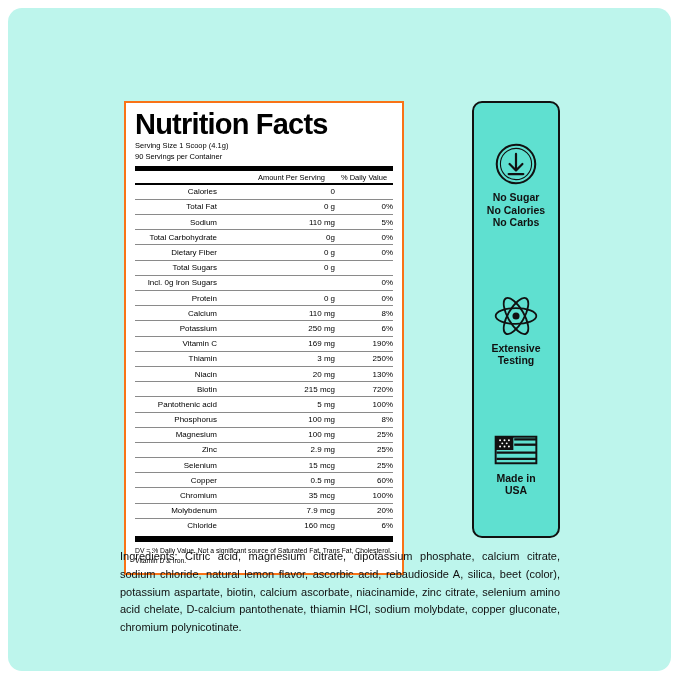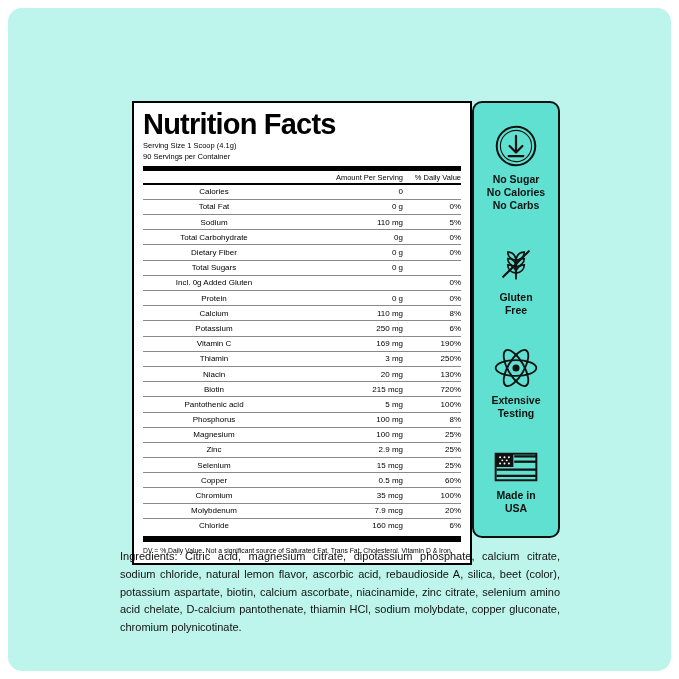--- a/index.html
+++ b/index.html
@@ -30,25 +30,25 @@
     width: 663px;
     text-align: center;
     font-size: 35px;
     font-weight: bold;
     color: #111111;
     letter-spacing: -0.3px;
   }
   
   .nf-panel {
     position: absolute;
-    left: 124px;
+    left: 116px;
     top: 93px;
-    width: 340px;
+    width: 280px;
     background: #ffffff;
-    border: 2px solid #000000;
+    border: 2px solid #f97316;
     box-sizing: border-box;
     padding: 6px 9px 7px 9px;
   }
   .nf-title {
     font-size: 29px;
     font-weight: bold;
     letter-spacing: -0.8px;
     line-height: 1.05;
     color: #000;
     margin: 0 0 2px 0;
@@ -71,37 +71,38 @@
     font-size: 7.5px;
     padding: 2px 0 1px 0;
     color: #000;
   }
   .nf-colhead .amt {
     width: 118px;
     text-align: right;
   }
   .nf-colhead .dv {
     width: 58px;
-    text-align: right;
+    text-align: center;
+    padding-left: 10px;
   }
   table.nf {
     width: 100%;
     border-collapse: collapse;
     font-size: 8px;
     color: #000;
   }
   table.nf td {
     padding: 2.6px 0;
     border-bottom: 1px solid #8a8a8a;
     vertical-align: bottom;
   }
   table.nf tr:last-child td {
     border-bottom: none;
   }
-  td.nm { text-align: center; }
+  td.nm { text-align: right; }
   td.am { text-align: right; width: 118px; }
   td.dv { text-align: right; width: 58px; }
   .indent { padding-left: 12px; }
   .nf-foot-rule {
     border-bottom: 6px solid #000;
     margin-top: 3px;
   }
   .nf-footnote {
     font-size: 6.8px;
     line-height: 1.5;
@@ -195,21 +196,21 @@
             <td class="nm">Dietary Fiber</td>
             <td class="am">0 g</td>
             <td class="dv">0%</td>
           </tr>
           <tr>
             <td class="nm">Total Sugars</td>
             <td class="am">0 g</td>
             <td class="dv"></td>
           </tr>
           <tr>
-            <td class="nm indent">Incl. 0g Added Gluten</td>
+            <td class="nm indent">Incl. 0g Iron Sugars</td>
             <td class="am"></td>
             <td class="dv">0%</td>
           </tr>
           <tr>
             <td class="nm">Protein</td>
             <td class="am">0 g</td>
             <td class="dv">0%</td>
           </tr>
           <tr>
             <td class="nm">Calcium</td>
@@ -301,36 +302,20 @@
           <circle cx="24" cy="24" r="17" fill="none" stroke="#111" stroke-width="1.2"></circle>
           <path d="M24 13 L24 30 M17 24 L24 31 L31 24" fill="none" stroke="#111" stroke-width="2.4" stroke-linecap="round" stroke-linejoin="round"></path>
           <path d="M16 35 L32 35" stroke="#111" stroke-width="2.4" stroke-linecap="round"></path>
         </svg>
       </span>
       <span class="lbl">No Sugar</span>
       <span class="lbl" style="margin-top:0">No Calories</span>
       <span class="lbl" style="margin-top:0">No Carbs</span>
     </div>
 
-    <div class="badge">
-      <span>
-        <svg width="44" height="44" viewBox="0 0 48 48">
-          <path d="M24 40 L24 18" stroke="#111" stroke-width="2" stroke-linecap="round"></path>
-          <path d="M24 20 C18 19 15 15 15 11 C20 11 23 14 24 19 Z" fill="none" stroke="#111" stroke-width="1.8"></path>
-          <path d="M24 20 C30 19 33 15 33 11 C28 11 25 14 24 19 Z" fill="none" stroke="#111" stroke-width="1.8"></path>
-          <path d="M24 27 C18 26 15 22 15 18 C20 18 23 21 24 26 Z" fill="none" stroke="#111" stroke-width="1.8"></path>
-          <path d="M24 27 C30 26 33 22 33 18 C28 18 25 21 24 26 Z" fill="none" stroke="#111" stroke-width="1.8"></path>
-          <path d="M24 34 C18 33 15 29 15 25 C20 25 23 28 24 33 Z" fill="none" stroke="#111" stroke-width="1.8"></path>
-          <path d="M24 34 C30 33 33 29 33 25 C28 25 25 28 24 33 Z" fill="none" stroke="#111" stroke-width="1.8"></path>
-          <path d="M10 38 L38 10" stroke="#111" stroke-width="2.2" stroke-linecap="round"></path>
-        </svg>
-      </span>
-      <span class="lbl">Gluten</span>
-      <span class="lbl" style="margin-top:0">Free</span>
-    </div>
 
     <div class="badge">
       <span>
         <svg width="46" height="42" viewBox="0 0 52 46">
           <ellipse cx="26" cy="23" rx="23" ry="9" fill="none" stroke="#111" stroke-width="2"></ellipse>
           <ellipse cx="26" cy="23" rx="23" ry="9" fill="none" stroke="#111" stroke-width="2" transform="rotate(60 26 23)"></ellipse>
           <ellipse cx="26" cy="23" rx="23" ry="9" fill="none" stroke="#111" stroke-width="2" transform="rotate(-60 26 23)"></ellipse>
           <circle cx="26" cy="23" r="4" fill="#111"></circle>
         </svg>
       </span>

